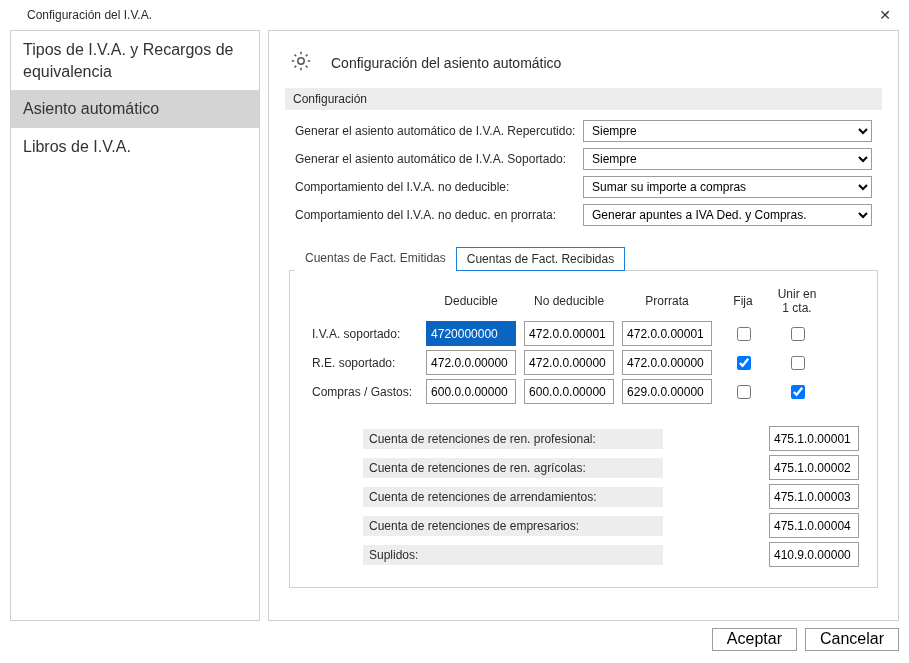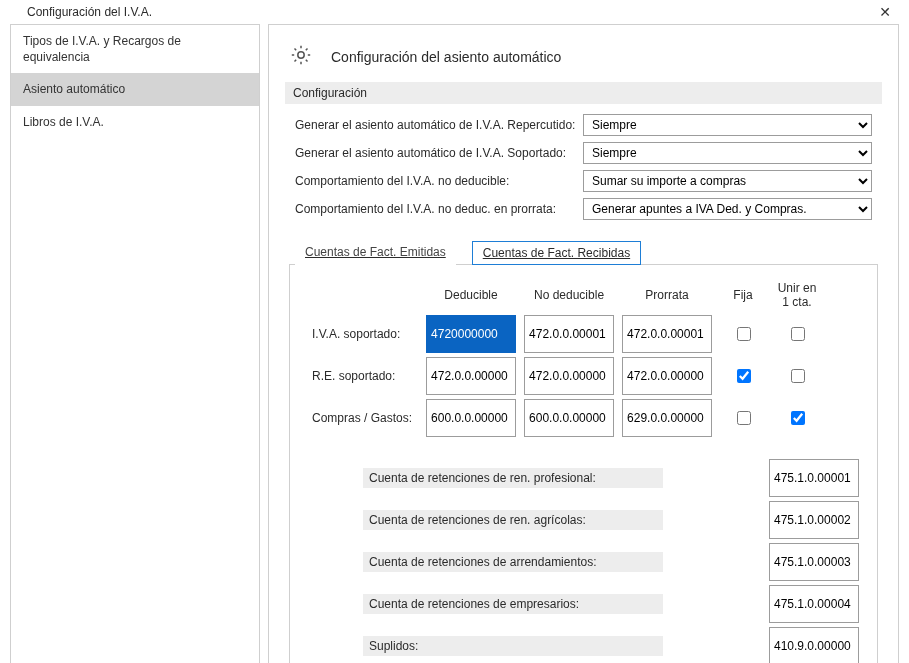--- a/index.html
+++ b/index.html
@@ -3,41 +3,41 @@
 <meta charset="utf-8">
 <style>
   * { box-sizing: border-box; }
   html, body { margin:0; padding:0; width:909px; height:663px; font-family:"Segoe UI",Tahoma,Arial,sans-serif; font-size:12px; color:#2b2b2b; background:#fff; }
   .window { width:100%; height:100%; display:flex; flex-direction:column; }
   .titlebar { height:30px; display:flex; align-items:center; justify-content:space-between; padding:0 10px;margin-left:17px; }
   .titlebar .title { font-size:12px; }
   .titlebar .close { font-size:14px; color:#333; cursor:default; padding:4px 8px; }
   .body { flex:1; padding:0 10px; display:flex; gap:8px; }
   .sidebar { width:250px; border:1px solid #cfcfcf; padding:0; display:flex; flex-direction:column; }
-  .sidebar-item { padding:8px 12px; font-size:12px; color:#333; cursor:default; line-height:1.35; }
+  .sidebar-item { padding:8px 12px; font-size:16px; color:#333; cursor:default; line-height:1.35; }
   .sidebar-item.selected { background:#d4d4d4; }
   .main { flex:1; border:1px solid #cfcfcf; padding:12px 16px 16px 16px; position:relative; overflow:hidden; }
   .header-row { display:flex; align-items:center; gap:18px; padding:6px 0 10px 4px; }
   .gear-svg { width:24px; height:24px; }
   .page-title { font-size:14px; }
   .section-bar { background:#ededed; padding:4px 8px; font-size:12px; margin:2px 0 10px 0; }
   .config-grid { display:grid; grid-template-columns:280px 1fr; row-gap:6px; column-gap:8px; padding:0 10px 8px 10px; align-items:center; }
   .config-grid label { font-size:12px; white-space:nowrap; }
   .select-wrap { position:relative; }
   .select-wrap select { width:100%; height:22px; font-size:12px; border:1px solid #9c9c9c; background:#fff; padding:1px 4px; appearance:auto; }
-  .tabs { display:flex; gap:16px; margin:12px 0 0 10px;text-decoration:underline; }
+  .tabs { display:flex; gap:0; margin:12px 0 0 10px; }
   .tab { padding:4px 10px; border:1px solid transparent; font-size:12px; position:relative; top:1px; cursor:default; background:#fff; }
   .tab.active { border:1px solid #1e7ed6; z-index:2; }
   .tab.inactive { border:0; border-right:0; color:#444; }
   .tab-panel { border:1px solid #cfcfcf; margin:0 4px 0 4px; padding:12px 14px 18px 18px; }
   table.grid { border-collapse:collapse; }
   table.grid th { font-weight:400; font-size:12px; padding:4px 6px; text-align:center; }
   table.grid td { padding:2px 4px; vertical-align:middle; }
   table.grid td.row-label { font-size:12px; padding-right:10px; white-space:nowrap; }
-  input.cell { width:90px; height:38px; border:1px solid #9c9c9c; font-size:12px; padding:2px 4px; }
+  input.cell { width:90px; height:25px; border:1px solid #9c9c9c; font-size:12px; padding:2px 4px; }
   input.cell.selected { background:#0a64c2; color:#fff; border:1px solid #0a64c2; }
   .chk { width:14px; height:14px; }
   .retention-block { margin-top:18px; }
   .retention-row { display:grid; grid-template-columns:300px 92px; gap:6px; align-items:center; margin:2px 0; }
   .retention-row .rlabel { background:#ededed; padding:3px 6px; font-size:12px; }
   .footer { height:42px; display:flex; justify-content:flex-end; align-items:center; gap:8px; padding:0 10px 6px 0; border-top:0; }
   button.btn { height:23px; min-width:74px; padding:0 14px; font-size:16px; background:#fff; border:1px solid #9c9c9c; cursor:default; }
   .spacer { flex:1; }
   .col-spacer { width:98px; }
   .chk-cell { text-align:center; width:54px; }

